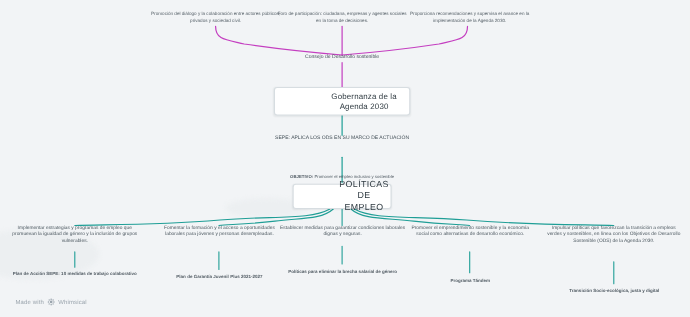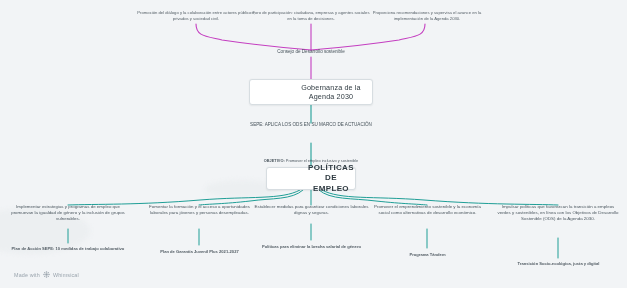--- a/index.html
+++ b/index.html
@@ -152,21 +152,21 @@
 
   <div class="node box box-lg" style="left:249px; top:79px; width:124px; height:26px;">Gobernanza de la Agenda 2030</div>
 
   <div class="node txt-mid" style="left:246px; top:122px; width:130px;">SEPE: APLICA LOS ODS EN SU MARCO DE ACTUACIÓN</div>
 
   <div class="node objective" style="left:231px; top:158px; width:160px;">
     <b>OBJETIVO:</b>
     <span>Promover el empleo inclusivo y sostenible</span>
   </div>
 
-  <div class="node box box-md" style="left:266px; top:167px; width:90px; height:23px;font-weight:bold;">POLÍTICAS DE EMPLEO</div>
+  <div class="node box box-md" style="left:266px; top:167px; width:90px; height:23px;">POLÍTICAS DE EMPLEO</div>
 
   <div class="node txt" style="left:8px; top:204px; width:120px;">Implementar estrategias y programas de empleo que promuevan la igualdad de género y la inclusión de grupos vulnerables.</div>
   <div class="node leaf-label" style="left:5px; top:246px; width:126px;">Plan de Acción SEPE: 10 medidas de trabajo colaborativo</div>
 
   <div class="node txt" style="left:141px; top:204px; width:117px;">Fomentar la formación y el acceso a oportunidades laborales para jóvenes y personas desempleadas.</div>
   <div class="node leaf-label" style="left:143px; top:249px; width:113px;">Plan de Garantía Juvenil Plus 2021-2027</div>
 
   <div class="node txt" style="left:253px; top:204px; width:117px;">Establecer medidas para garantizar condiciones laborales dignas y seguras.</div>
   <div class="node leaf-label" style="left:253px; top:244px; width:117px;">Políticas para eliminar la brecha salarial de género</div>
 

